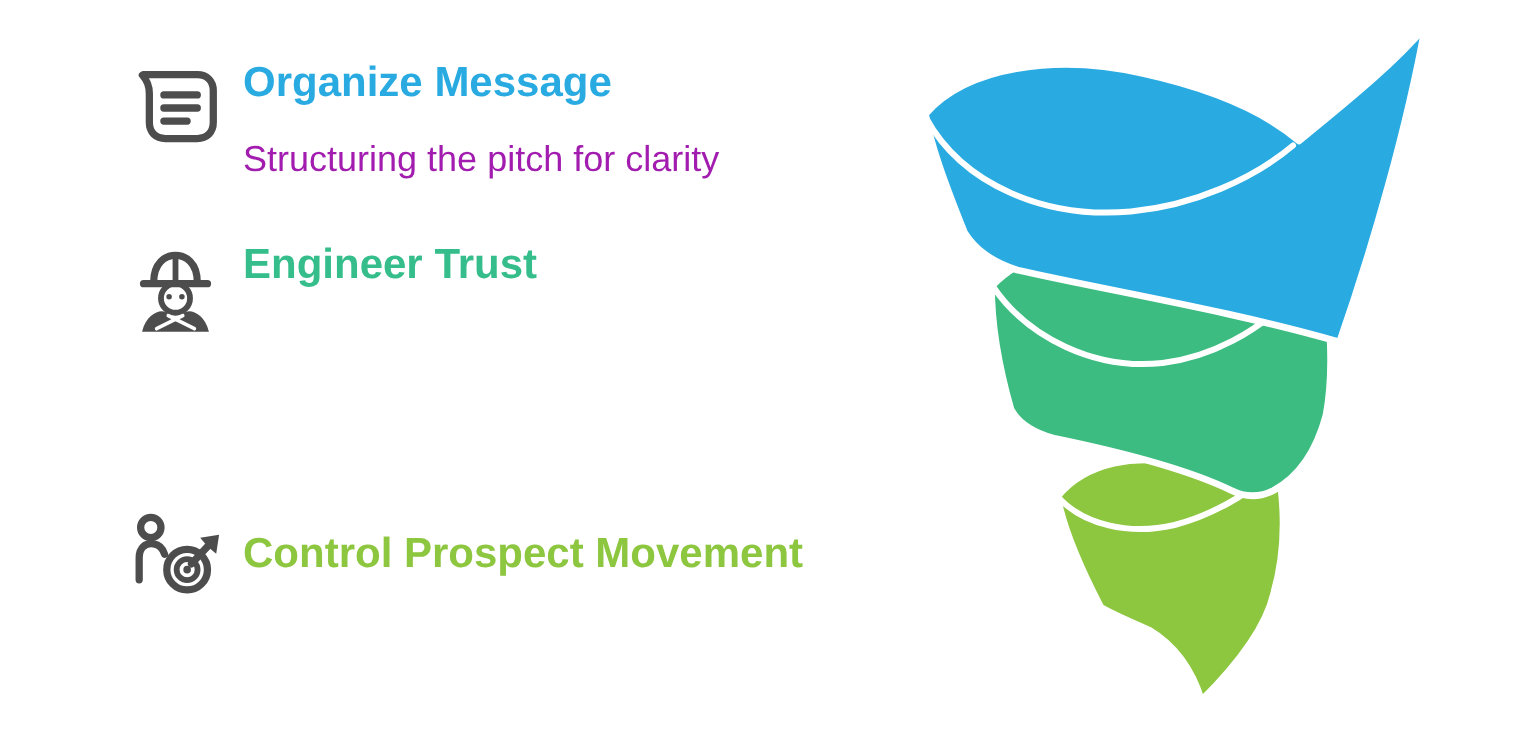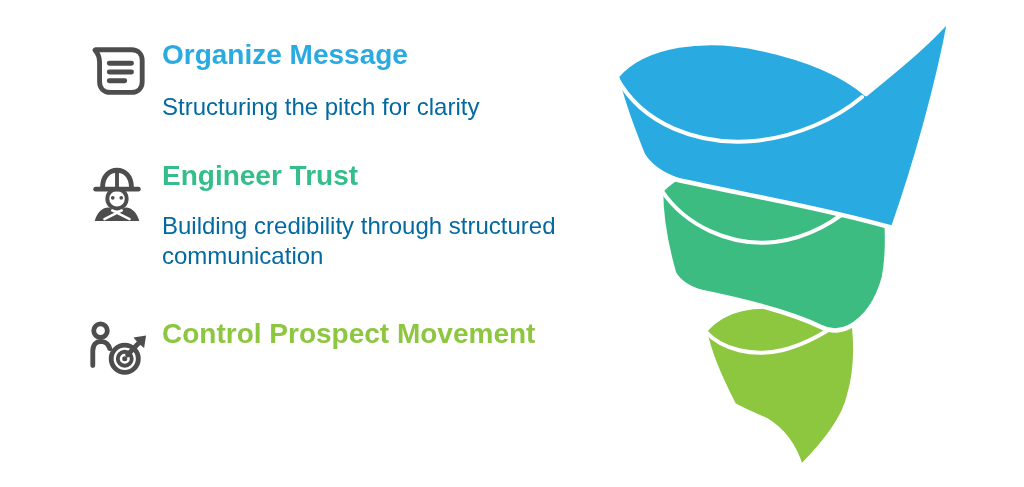--- a/index.html
+++ b/index.html
@@ -10,26 +10,26 @@
   }
   .stage{position:absolute;left:86px;display:flex;align-items:flex-start;}
   .icon-box{width:62px;height:64px;flex:0 0 62px;}
   .icon-box svg{width:62px;height:64px;display:block;}
   .stage-text{margin-left:14px;width:420px;}
   .stage-title{
     font-size:28px;font-weight:700;line-height:30px;letter-spacing:0;
     margin:0 0 20px 0;
   }
   .stage-desc{
-    font-size:24px;font-weight:500;color:#0369a1;line-height:30px;
+    font-size:24px;font-weight:500;color:#a21caf;line-height:30px;
     white-space:pre-line;margin:0;
   }
   #stage-1{top:40px;}
   #stage-2{top:161px;}
-  #stage-3{top:319px;}
+  #stage-3{top:340px;align-items:flex-end;}
   #stage-1 .stage-title{margin-bottom:22px;}
   #funnel{position:absolute;left:598px;top:3px;width:380px;height:478px;}
   .ribbon{stroke:#ffffff;stroke-width:4.5;stroke-linejoin:round;}
   .rim{fill:none;stroke:#ffffff;stroke-width:4;stroke-linecap:round;}
   .blue-fill{fill:#29ABE2;}
   .green-fill{fill:#3CBC80;}
   .lime-fill{fill:#8DC63F;}
   .ico{stroke:#4D4D4D;fill:none;stroke-width:5;stroke-linecap:round;stroke-linejoin:round;}
   .ico-thin{stroke:#4D4D4D;fill:none;stroke-width:4;stroke-linecap:round;stroke-linejoin:round;}
   .ico-fill{fill:#4D4D4D;stroke:none;}
@@ -58,22 +58,20 @@
       <path class="ico-thin" d="M32,9 V27"></path>
       <circle class="ico-thin" cx="32" cy="38" r="10"></circle>
       <circle class="ico-fill" cx="27.6" cy="37" r="1.9"></circle>
       <circle class="ico-fill" cx="36.4" cy="37" r="1.9"></circle>
       <path class="ico-fill" d="M9,61 C12,49 21,45.5 25,47.5 L32,52 L39,47.5 C43,45.5 52,49 55,61 Z"></path>
       <path d="M19,59 L37,50 M45,59 L27,50" stroke="#ffffff" stroke-width="2.5" stroke-linecap="round" fill="none"></path>
     </svg>
   </div>
   <div class="stage-text">
     <div class="stage-title" style="color: rgb(53, 190, 139);">Engineer Trust</div>
-    <div class="stage-desc">Building credibility through structured
-communication</div>
   </div>
 </div>
 
 <div class="stage" id="stage-3">
   <div class="icon-box">
     <svg viewBox="0 0 64 64">
       <circle class="ico" cx="15" cy="11" r="7"></circle>
       <path class="ico" d="M7,47 V32 C7,24.5 11.5,21.5 17,22.3 C21.5,23 23.5,26 24.5,29.5"></path>
       <circle class="ico" cx="40" cy="40" r="14"></circle>
       <circle class="ico-thin" cx="40" cy="40" r="7.2"></circle>

